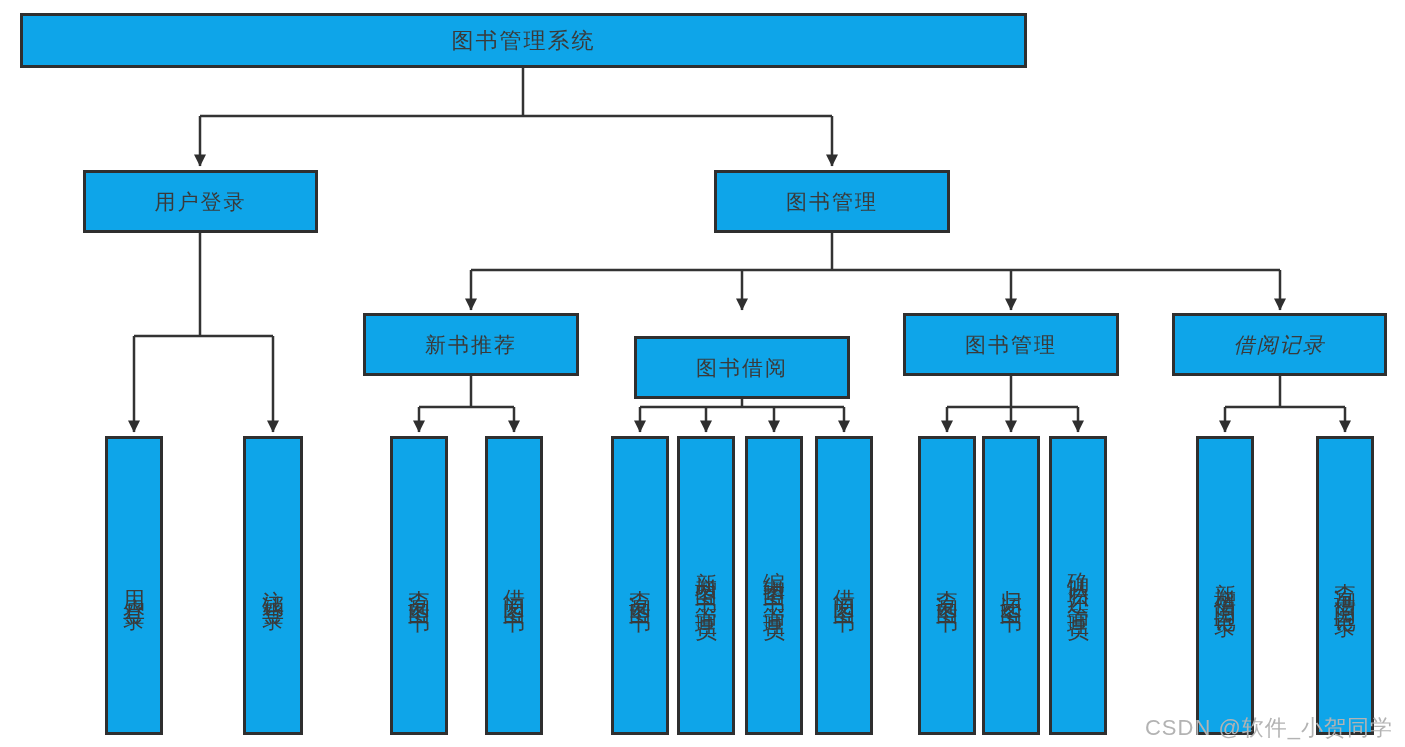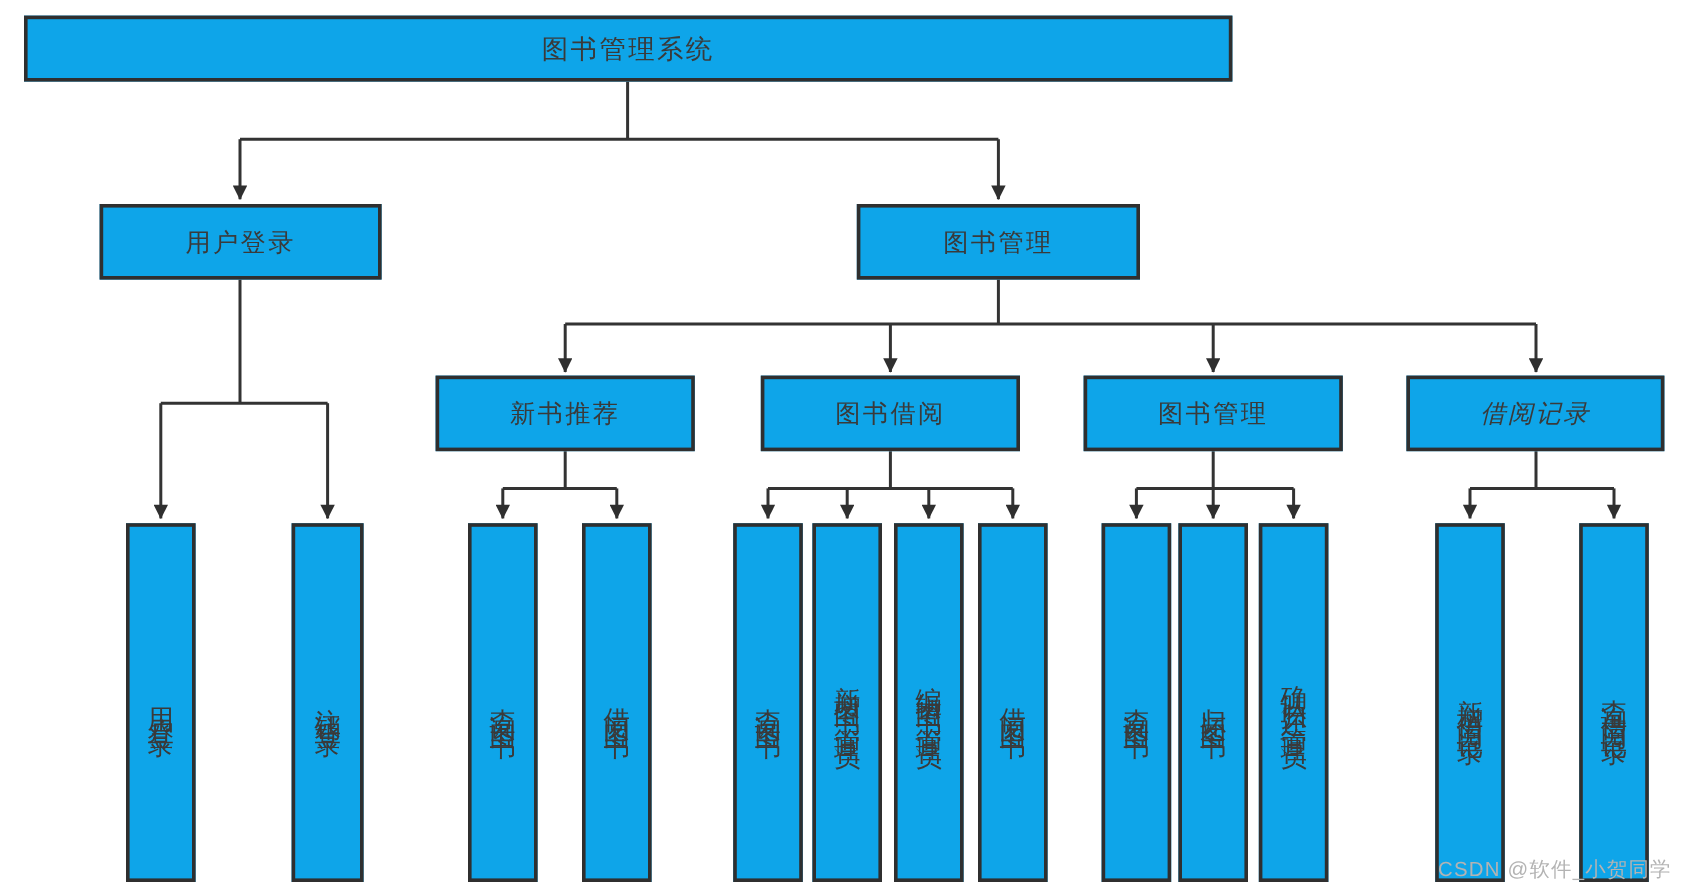--- a/index.html
+++ b/index.html
@@ -54,21 +54,21 @@
     text-orientation: mixed;
     font-size: 22px;
     letter-spacing: 7px;
     line-height: 1;
     color: #3a3a3a;
   }
   .watermark {
     position: absolute;
     right: 12px;
     top: 713px;
-    font-size: 17px;
+    font-size: 22px;
     letter-spacing: 1px;
     color: #b3b3b3;
     white-space: nowrap;
     z-index: 5;
   }
 </style>
 </head>
 <body>
 
 <div class="canvas">
@@ -122,21 +122,21 @@
       <path d="M1345,407 V432" marker-end="url(#arrow)"></path>
     </g>
   </svg>
 
   <div class="box hbox root-box">图书管理系统</div>
 
   <div class="box hbox lvl1-box" style="left:83px; width:235px;">用户登录</div>
   <div class="box hbox lvl1-box" style="left:714px; width:236px;">图书管理</div>
 
   <div class="box hbox lvl2-box" style="left:363px; width:216px;">新书推荐</div>
-  <div class="box hbox lvl2-box" style="left:634px; width:216px;">图书借阅</div>
+  <div class="box hbox lvl2-box" style="left:634px; width:216px;margin-top:23px;">图书借阅</div>
   <div class="box hbox lvl2-box" style="left:903px; width:216px;">图书管理</div>
   <div class="box hbox lvl2-box" style="left:1172px; width:215px;font-style:italic;">借阅记录</div>
 
   <div class="box leaf" style="left:105px;">
     <span class="vtext">用户登录</span>
   </div>
   <div class="box leaf" style="left:243px; width:60px;">
     <span class="vtext">注销登录</span>
   </div>
 

